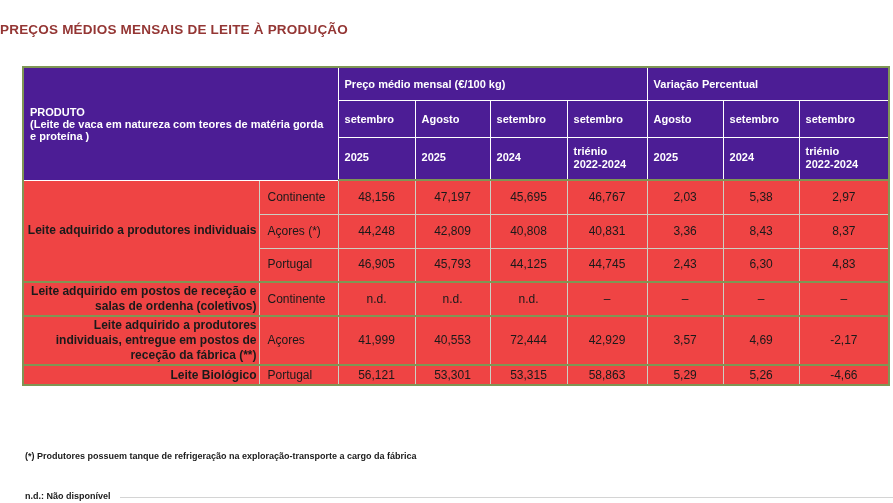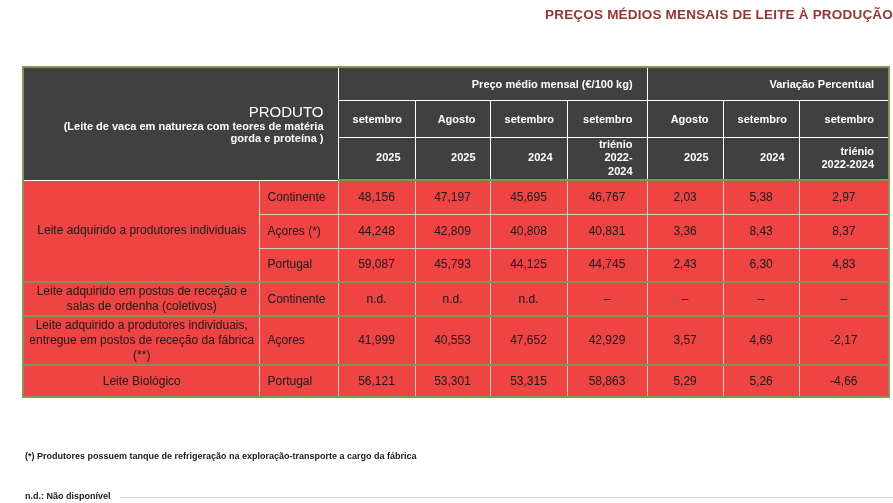--- a/index.html
+++ b/index.html
@@ -2,52 +2,52 @@
 <html><head>
 <meta charset="utf-8">
 <style>
   html,body{margin:0;padding:0;}
   body{
     width:893px;height:503px;position:relative;background:#ffffff;
     font-family:"Liberation Sans","DejaVu Sans",sans-serif;
     color:#1a1a1a;overflow:hidden;
   }
   .page-title{
-    position:absolute;top:7px;left:0;width:100%;
-    text-align:right;font-size:13.5px;font-weight:bold;
+    position:absolute;top:22px;left:0;width:100%;
+    text-align:left;font-size:13.5px;font-weight:bold;
     color:#943634;letter-spacing:0.2px;
   }
   .tbl-wrap{position:absolute;left:22px;top:66px;}
   table{
     border-collapse:collapse;table-layout:fixed;width:868px;
     border:2px solid #7F9654;
   }
   col.c-prod{width:236px;} col.c-reg{width:79px;}
   col.c1{width:77px;} col.c2{width:75px;} col.c3{width:77px;} col.c4{width:80px;}
   col.c5{width:76px;} col.c6{width:76px;} col.c7{width:90px;}
   thead th{
-    background:#404040;color:#ffffff;font-weight:bold;font-size:11px;
-    border:1px solid #ffffff;padding:0 14px;text-align:right;vertical-align:middle;
+    background:#4c1d95;color:#ffffff;font-weight:bold;font-size:11px;
+    border:1px solid #ffffff;padding:0 6px;text-align:left;vertical-align:middle;
   }
   tr.hA{height:33px;} tr.hB{height:37px;} tr.hC{height:43px;}
   tr.hC th{border-bottom:2px solid #7F9654;white-space:pre-line;line-height:1.25;}
   th.pcell{vertical-align:middle;}
-  .pl1{font-size:15px;font-weight:normal;}
+  .pl1{font-size:11px;font-weight:bold;}
   .pl2{font-size:11px;font-weight:bold;}
   tbody td{
     border:1px solid #CCCFC2;font-size:12px;background:#ef4444;
     padding:0;text-align:center;vertical-align:middle;line-height:1.25;
   }
   td.product{
-    text-align:center;font-weight:normal;padding:1px 2px 1px 3px;margin-left:44px;
+    text-align:right;font-weight:bold;padding:1px 2px 1px 3px;margin-left:44px;
   }
   td.region{text-align:left;padding-left:8px;overflow:hidden;white-space:nowrap;}
   td.ovl{border-left:1px solid #7F9654;}
   tr.gsep td{border-top:2px solid #7F9654;}
-  tr.r34{height:34px;} tr.r47{height:33px;} tr.r53{height:39px;} tr.r32{height:32px;}
+  tr.r34{height:34px;} tr.r47{height:33px;} tr.r53{height:39px;} tr.r32{height:20px;}
   .footnotes{position:absolute;left:25px;top:422px;font-size:9px;font-weight:bold;color:#1a1a1a;}
   .footnotes div{margin-bottom:9px;line-height:12px;margin-top:28px;}
   .bottom-line{position:absolute;left:120px;right:0;top:497px;border-top:1px solid #d4d4d4;height:0;}
 </style>
 </head>
 <body>
 
 <div class="page-title">PREÇOS MÉDIOS MENSAIS DE LEITE À PRODUÇÃO</div>
 
 <div class="tbl-wrap">
@@ -110,21 +110,21 @@
         <td class="ovl">44,248</td>
         <td>42,809</td>
         <td>40,808</td>
         <td>40,831</td>
         <td class="ovl">3,36</td>
         <td>8,43</td>
         <td>8,37</td>
       </tr>
       <tr class="r34">
         <td class="region ovl">Portugal</td>
-        <td class="ovl">59,087</td>
+        <td class="ovl">46,905</td>
         <td>45,793</td>
         <td>44,125</td>
         <td>44,745</td>
         <td class="ovl">2,43</td>
         <td>6,30</td>
         <td>4,83</td>
       </tr>
       <tr class="r47 gsep">
         <td class="product">Leite adquirido em postos de receção e salas de ordenha (coletivos)</td>
         <td class="region ovl">Continente</td>
@@ -134,21 +134,21 @@
         <td>–</td>
         <td class="ovl">–</td>
         <td>–</td>
         <td>–</td>
       </tr>
       <tr class="r53 gsep">
         <td class="product">Leite adquirido a produtores individuais, entregue em postos de receção da fábrica (**)</td>
         <td class="region ovl">Açores</td>
         <td class="ovl">41,999</td>
         <td>40,553</td>
-        <td>47,652</td>
+        <td>72,444</td>
         <td>42,929</td>
         <td class="ovl">3,57</td>
         <td>4,69</td>
         <td>-2,17</td>
       </tr>
       <tr class="r32 gsep">
         <td class="product">Leite Biológico</td>
         <td class="region ovl">Portugal</td>
         <td class="ovl">56,121</td>
         <td>53,301</td>

